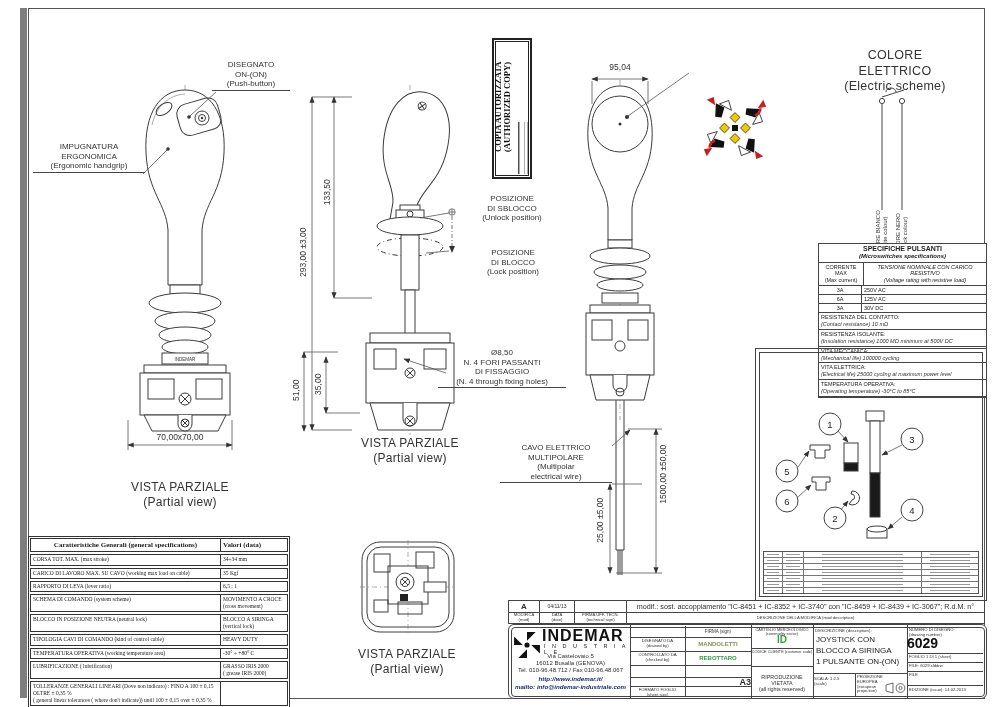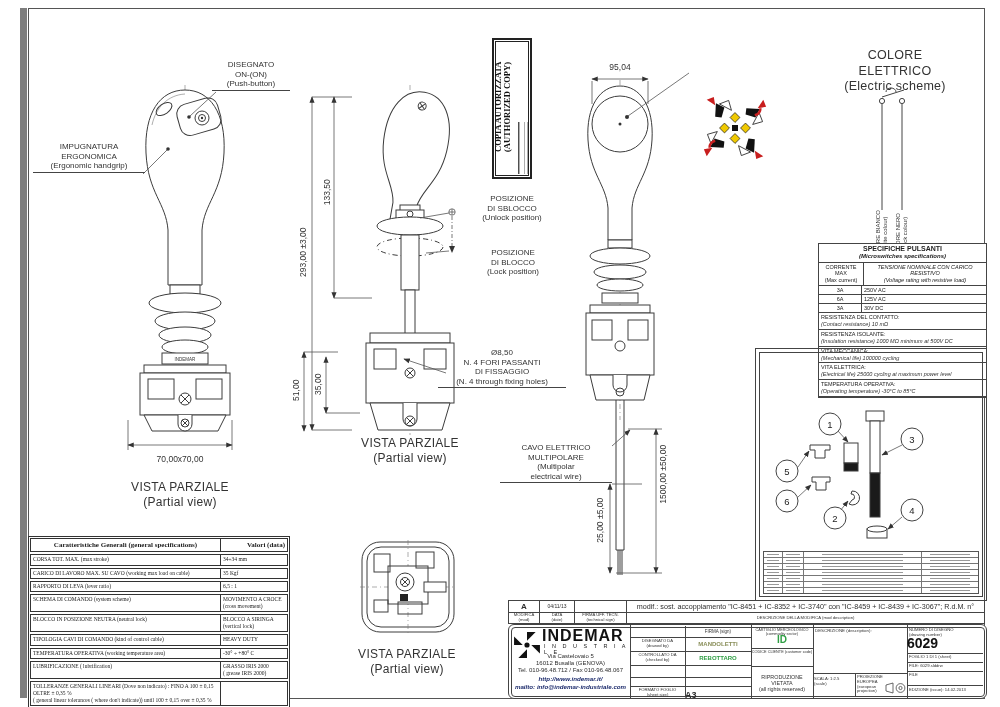--- a/index.html
+++ b/index.html
@@ -41,21 +41,21 @@
   .swrow{display:flex;border-bottom:1px solid #444;height:8px;line-height:8px;}
   .swrow .a{width:42px;text-align:center;border-right:1px solid #444;}
   .swrow .b{flex:1;padding-left:2px;}
   .swspec{border-bottom:1px solid #444;padding:1px 2px;}
   .swspec .en{font-style:italic;color:#333;}
   
   #gen-table{position:absolute;left:28px;top:536px;width:258px;border:1px solid #333;background:#fff;
              font:5.5px/1.3 "Liberation Serif",serif;color:#222;padding:1px;}
   .genhead{display:flex;border:1px solid #333;margin-bottom:2px;font:bold 7px/1.2 "Liberation Serif",serif;}
   .genhead .a{flex:1;text-align:center;padding:2px;border-right:1px solid #333;}
-  .genhead .b{width:62px;text-align:right;padding:2px;}
+  .genhead .b{width:62px;text-align:left;padding:2px;}
   .genrow{display:flex;border:1px solid #333;margin-bottom:2px;}
   .genrow .a{flex:1;padding:1px 2px;border-right:1px solid #333;white-space:pre-line;}
   .genrow .b{width:62px;padding:1px 2px;white-space:pre-line;}
   
   #kit-box{position:absolute;left:755px;top:348px;width:230px;height:251px;border:1px solid #444;}
   #kit-box .in{position:absolute;left:3px;top:3px;right:3px;bottom:3px;border:1px solid #444;}
   #kit-title{position:absolute;left:760px;top:356px;width:220px;text-align:center;
              font:bold 12px/1.2 "Liberation Sans",sans-serif;color:#222;white-space:pre-line;}
   #kit-table{position:absolute;left:763px;top:551px;width:214px;border:1px solid #555;background:#fff;}
   .krow{display:flex;border-bottom:1px solid #777;height:5px;align-items:center;}
@@ -255,21 +255,21 @@
 (N. 4 through fixing holes)</div>
 <div class="lbl und" style="left:500px;top:443px;width:112px">CAVO ELETTRICO
 MULTIPOLARE
 (Multipolar
 electrical wire)</div>
 
 <div class="dim vdim" style="left:258px;top:248px;width:90px">293,00 ±3,00</div>
 <div class="dim vdim" style="left:282px;top:188px;width:90px">133,50</div>
 <div class="dim vdim" style="left:266px;top:386px;width:60px">51,00</div>
 <div class="dim vdim" style="left:288px;top:380px;width:60px">35,00</div>
-<div class="dim" style="left:130px;top:455px;width:100px">70,00x70,00</div>
+<div class="dim" style="left:130px;top:433px;width:100px">70,00x70,00</div>
 <div class="dim" style="left:595px;top:63px;width:50px">95,04</div>
 <div class="dim vdim" style="left:608px;top:470px;width:110px">1500,00 ±50,00</div>
 <div class="dim vdim" style="left:555px;top:516px;width:90px">25,00 ±5,00</div>
 
 <div class="capn" style="left:115px;top:480px;width:130px">VISTA PARZIALE
 (Partial view)</div>
 <div class="capn" style="left:345px;top:436px;width:130px">VISTA PARZIALE
 (Partial view)</div>
 <div class="capn" style="left:342px;top:647px;width:130px">VISTA PARZIALE
 (Partial view)</div>
@@ -617,39 +617,42 @@
       <div class="vline" style="left:55px;top:0;bottom:0"></div>
       <div class="abs tiny" style="left:55px;top:3px;width:66px;font-size:4.5px">FIRMA (sign)</div>
       <div class="abs tiny" style="left:0;top:13px;width:55px">DISEGNATO DA
 (drawed by)</div>
       <div class="abs olive" style="left:55px;top:15px;width:66px;text-align:center;font:bold 6px/1 'Liberation Sans',sans-serif">MANDOLETTI</div>
       <div class="abs tiny" style="left:0;top:27px;width:55px">CONTROLLATO DA
 (checked by)</div>
       <div class="abs green" style="left:55px;top:29px;width:66px;text-align:center;font:bold 6px/1 'Liberation Sans',sans-serif">REBOTTARO</div>
       <div class="abs tiny" style="left:0;top:62px;width:55px">FORMATO FOGLIO
 (sheet size)</div>
-      <div class="abs" style="left:55px;top:65px;width:66px;text-align:left;font:bold 9px/1.1 'Liberation Sans',sans-serif">A3</div>
+      <div class="abs" style="left:55px;top:52px;width:66px;text-align:right;font:bold 9px/1.1 'Liberation Sans',sans-serif">A3</div>
     </div>
 
     <div class="vline" style="left:242px"></div>
 
     <div class="abs" style="left:242px;top:1px;width:62px;height:71px">
       <div class="abs tiny" style="left:0;top:2px;width:62px;font-size:3.8px">CARTIGLIO MERCEOLOGICO (commodity sector)</div>
       <div class="abs green" style="left:0;top:9px;width:62px;text-align:center;font:bold 10px/1 'Liberation Sans',sans-serif">ID</div>
       <div class="hline" style="top:22px"></div>
       <div class="abs tiny" style="left:0;top:24px;width:62px;font-size:3.8px">CODICE CLIENTE (customer code)</div>
       <div class="hline" style="top:40px"></div>
       <div class="abs tiny" style="left:0;top:48px;width:62px;font-size:5.4px">RIPRODUZIONE  VIETATA
 (all rights reserved)</div>
     </div>
 
     <div class="vline" style="left:304px"></div>
 
     <div class="abs" style="left:304px;top:1px;width:94px;height:71px">
       <div class="abs tiny" style="left:2px;top:2px;width:90px;text-align:left;font-size:4.4px">DESCRIZIONE (description):</div>
+      <div class="abs" style="left:3px;top:9px;width:90px;font:8px/1.35 'Liberation Sans',sans-serif;white-space:pre-line;color:#222">JOYSTICK CON
+BLOCCO A SIRINGA
+1 PULSANTE ON-(ON)</div>
       <div class="hline" style="top:47px"></div>
       <div class="vline" style="left:42px;top:47px;bottom:0"></div>
       <div class="abs tiny" style="left:1px;top:51px;width:40px;text-align:left">SCALA: 1:2.5
 (scale)</div>
       <div class="abs tiny" style="left:44px;top:49px;width:32px;text-align:left">PROIEZIONE EUROPEA
 (european
 projection)</div>
       <svg style="left:72px;top:56px" width="21" height="12" viewBox="0 0 21 12">
         <path d="M1,3 L8,1 L8,11 L1,9 z" fill="none" stroke="#444" stroke-width=".8"></path>
         <circle cx="15.5" cy="6" r="4.4" fill="none" stroke="#444" stroke-width=".8"></circle>

